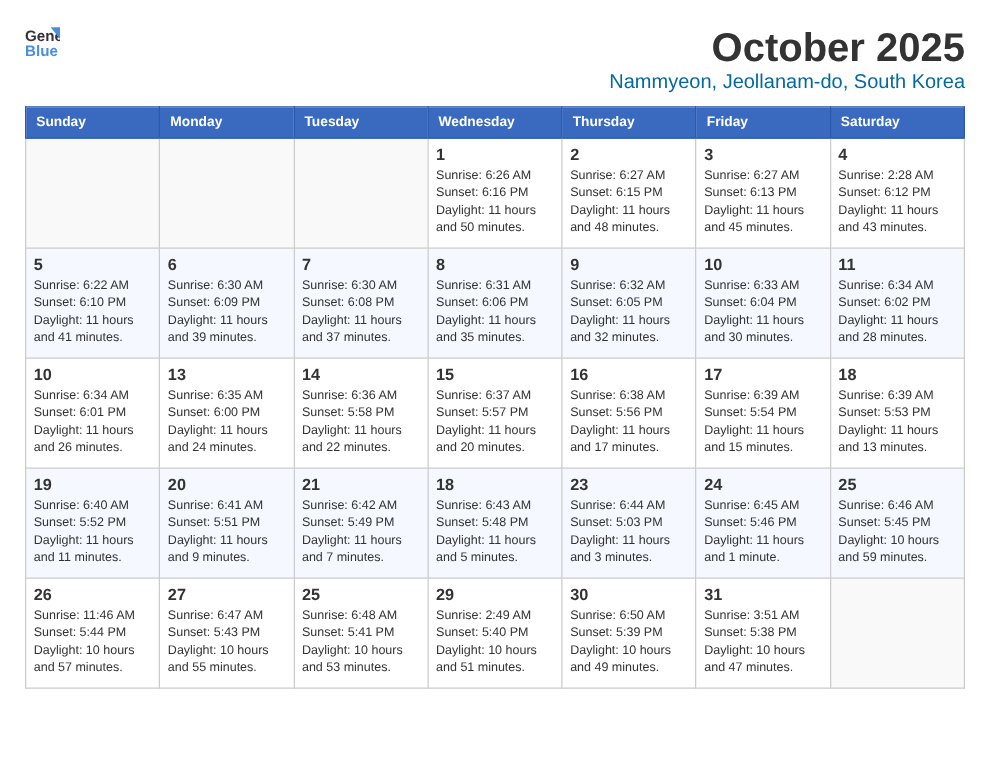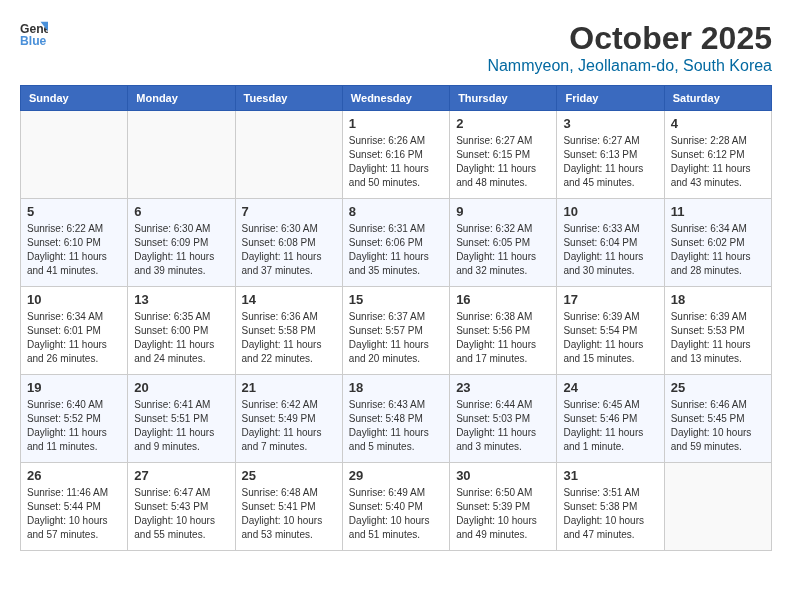--- a/index.html
+++ b/index.html
@@ -312,21 +312,21 @@
         </td>
         <td>
           <div class="day-number">25</div>
           <div class="day-info">Sunrise: 6:48 AM
 Sunset: 5:41 PM
 Daylight: 10 hours
 and 53 minutes.</div>
         </td>
         <td>
           <div class="day-number">29</div>
-          <div class="day-info">Sunrise: 6:49 AM
+          <div class="day-info">Sunrise: 2:49 AM
 Sunset: 5:40 PM
 Daylight: 10 hours
 and 51 minutes.</div>
         </td>
         <td>
           <div class="day-number">30</div>
           <div class="day-info">Sunrise: 6:50 AM
 Sunset: 5:39 PM
 Daylight: 10 hours
 and 49 minutes.</div>

